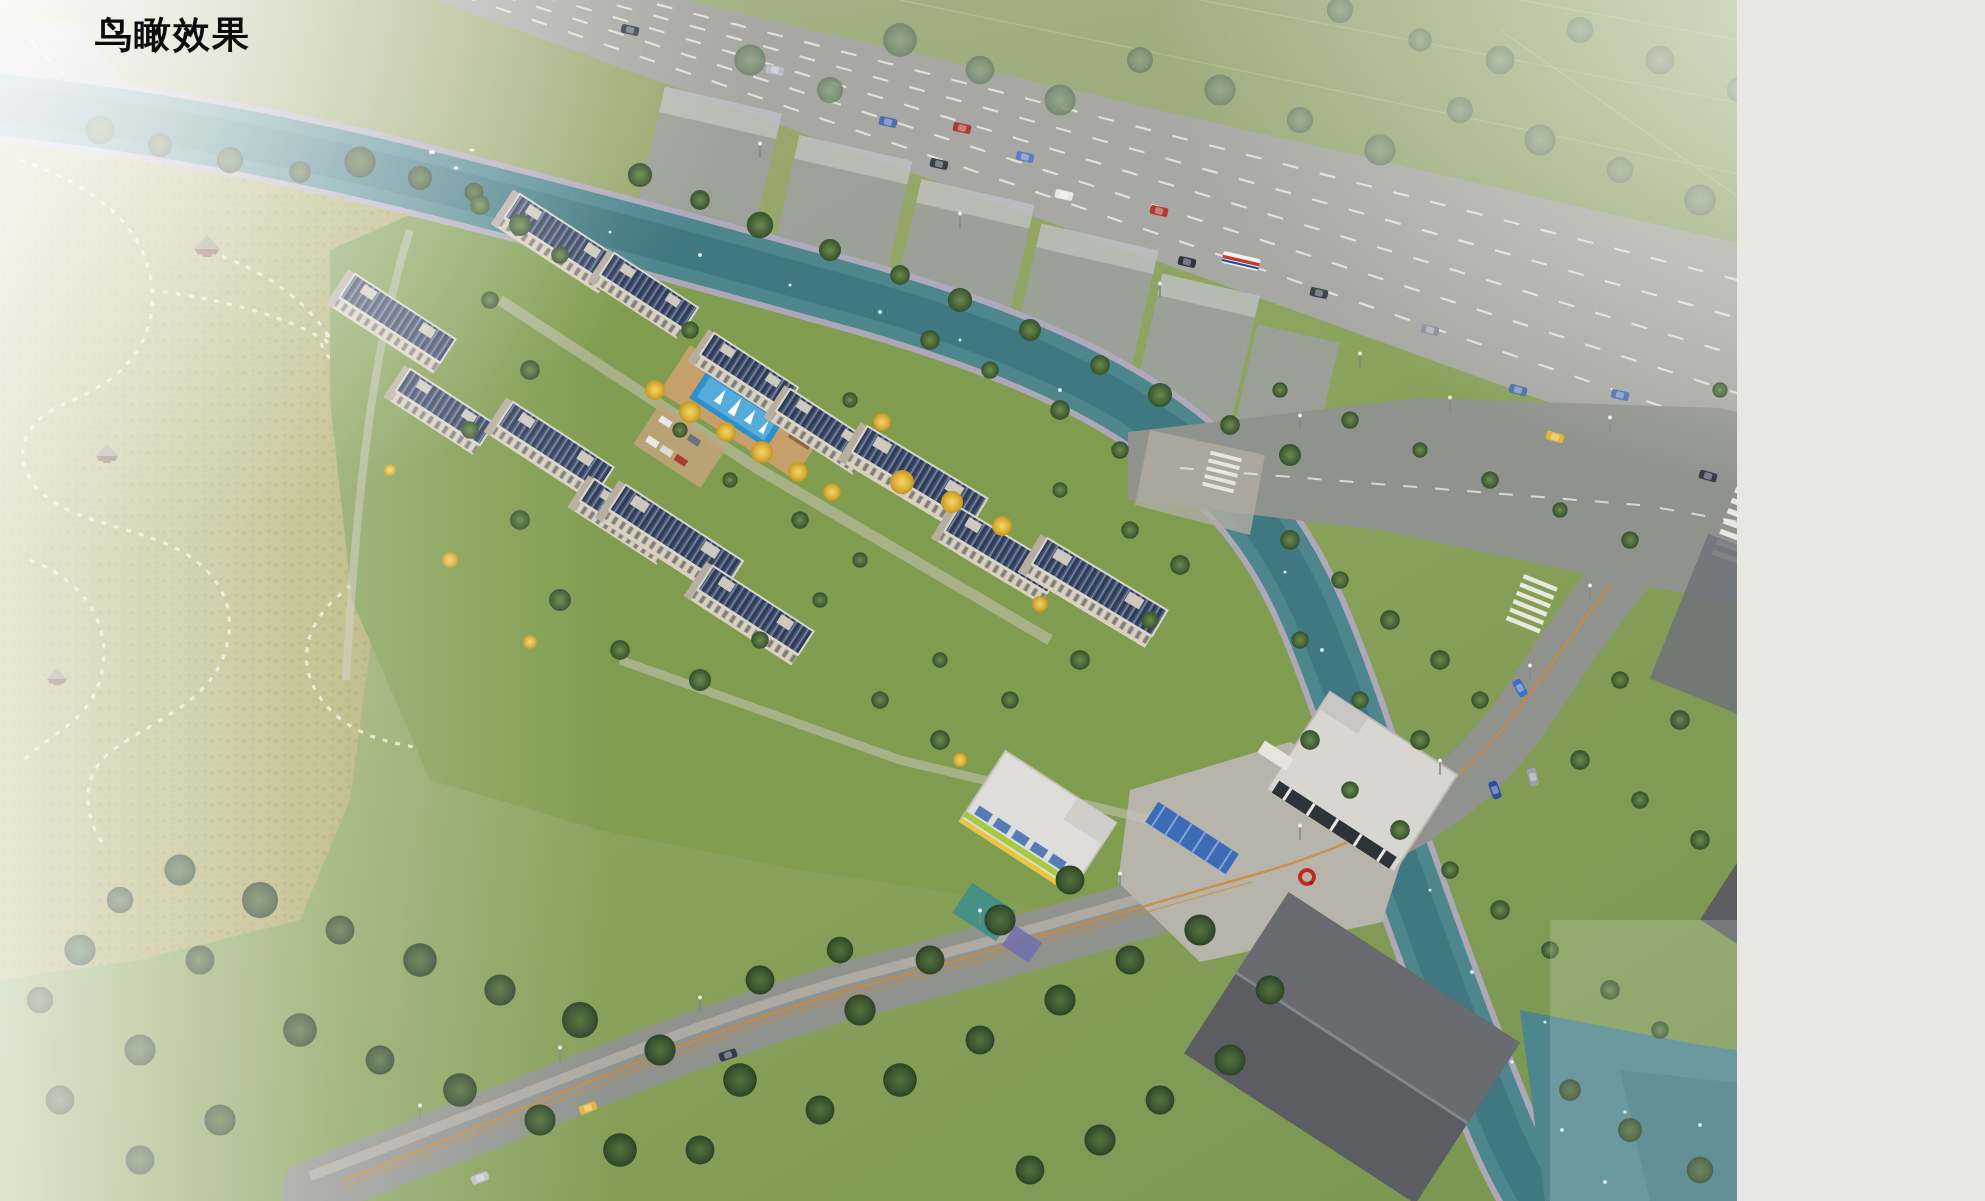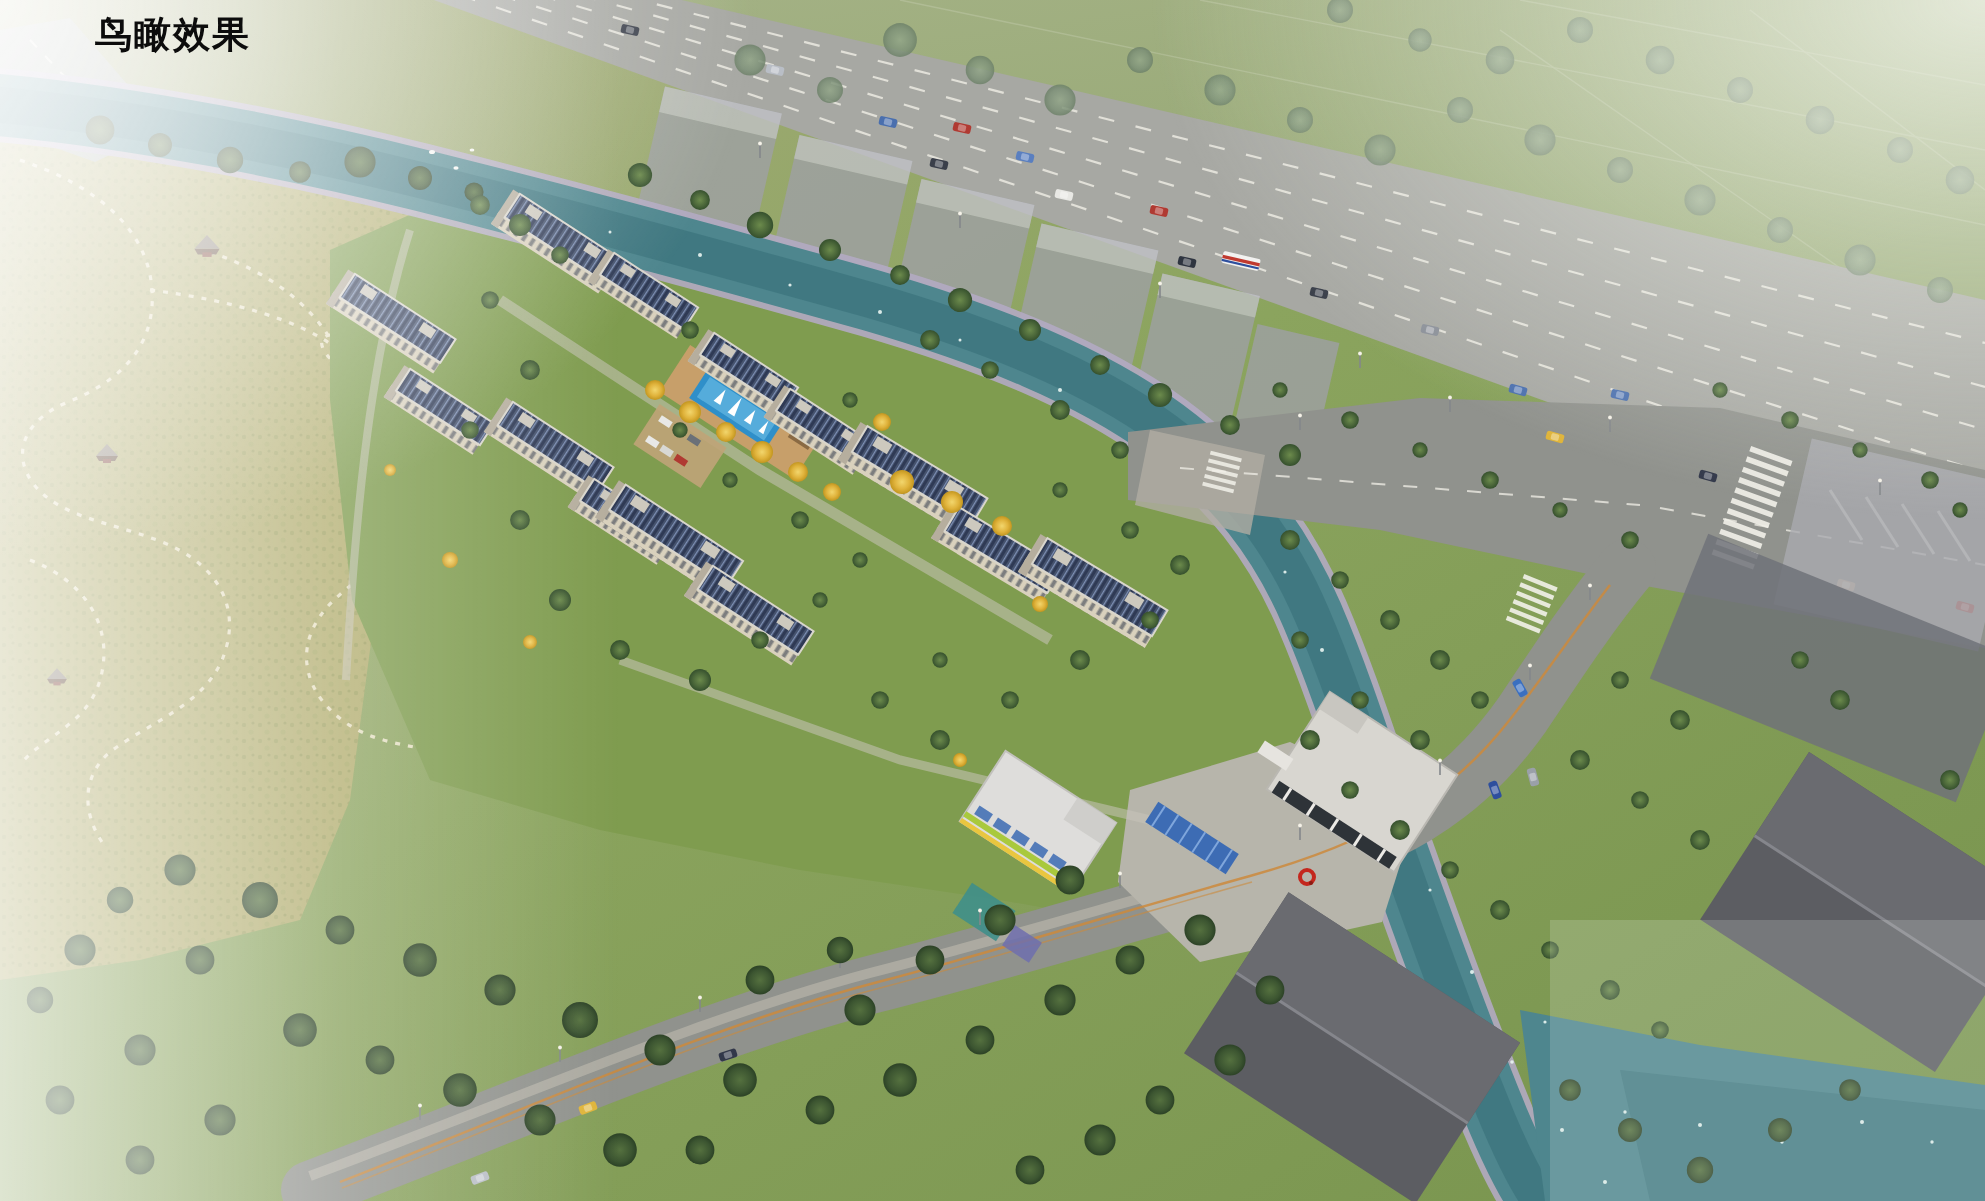--- a/index.html
+++ b/index.html
@@ -1,16 +1,16 @@
 <!DOCTYPE html>
 <html><head>
 <meta charset="utf-8">
 <style>
   html,body{margin:0;padding:0;background:#e8e8e2;}
-  .stage{position:relative;width:1985px;height:1201px;overflow:hidden;
+  .stage{position:relative;width:1737px;height:1201px;overflow:hidden;
          font-family:Liberation Sans, sans-serif;}
   .stage svg{position:absolute;left:0;top:0;}
   .page-title{position:absolute;left:95px;top:10px;font-size:37px;font-weight:bold;
               color:#0c0c0c;letter-spacing:2px;z-index:10;}
 </style>
 </head>
 <body>
 
 <div class="stage">
 <svg width="1985" height="1201" viewBox="0 0 1985 1201">

